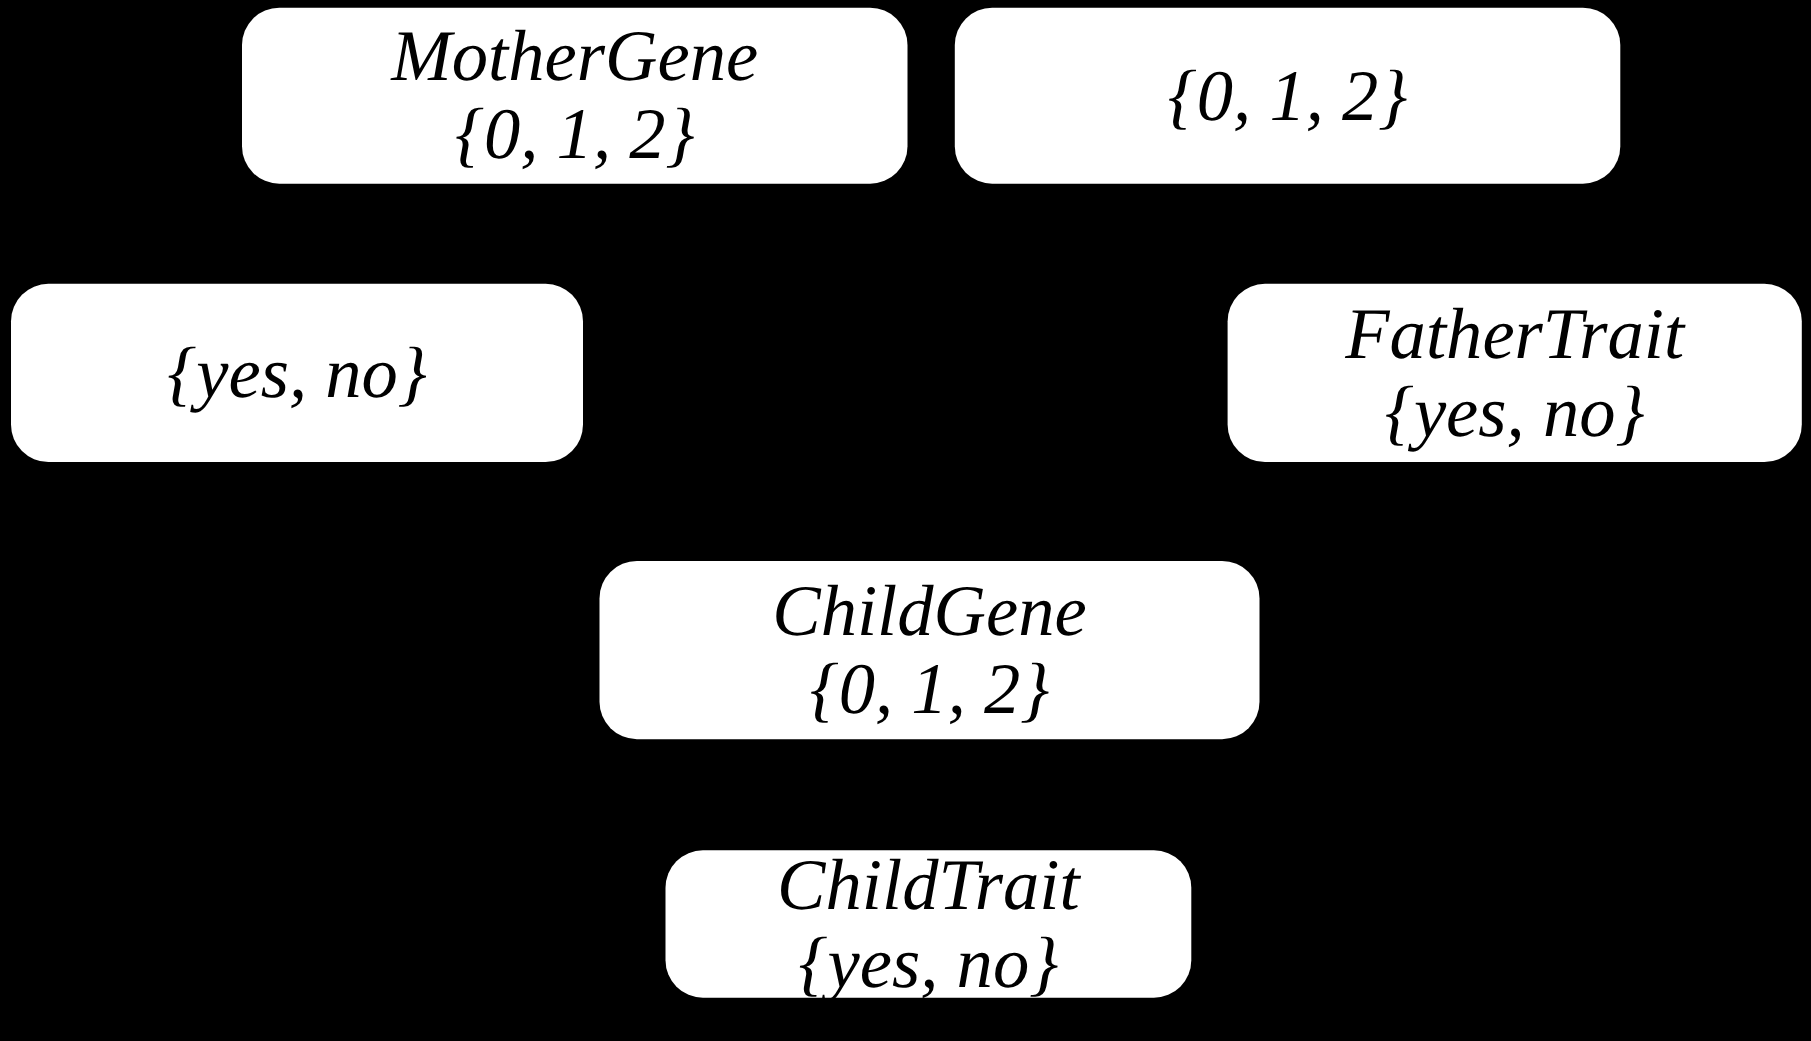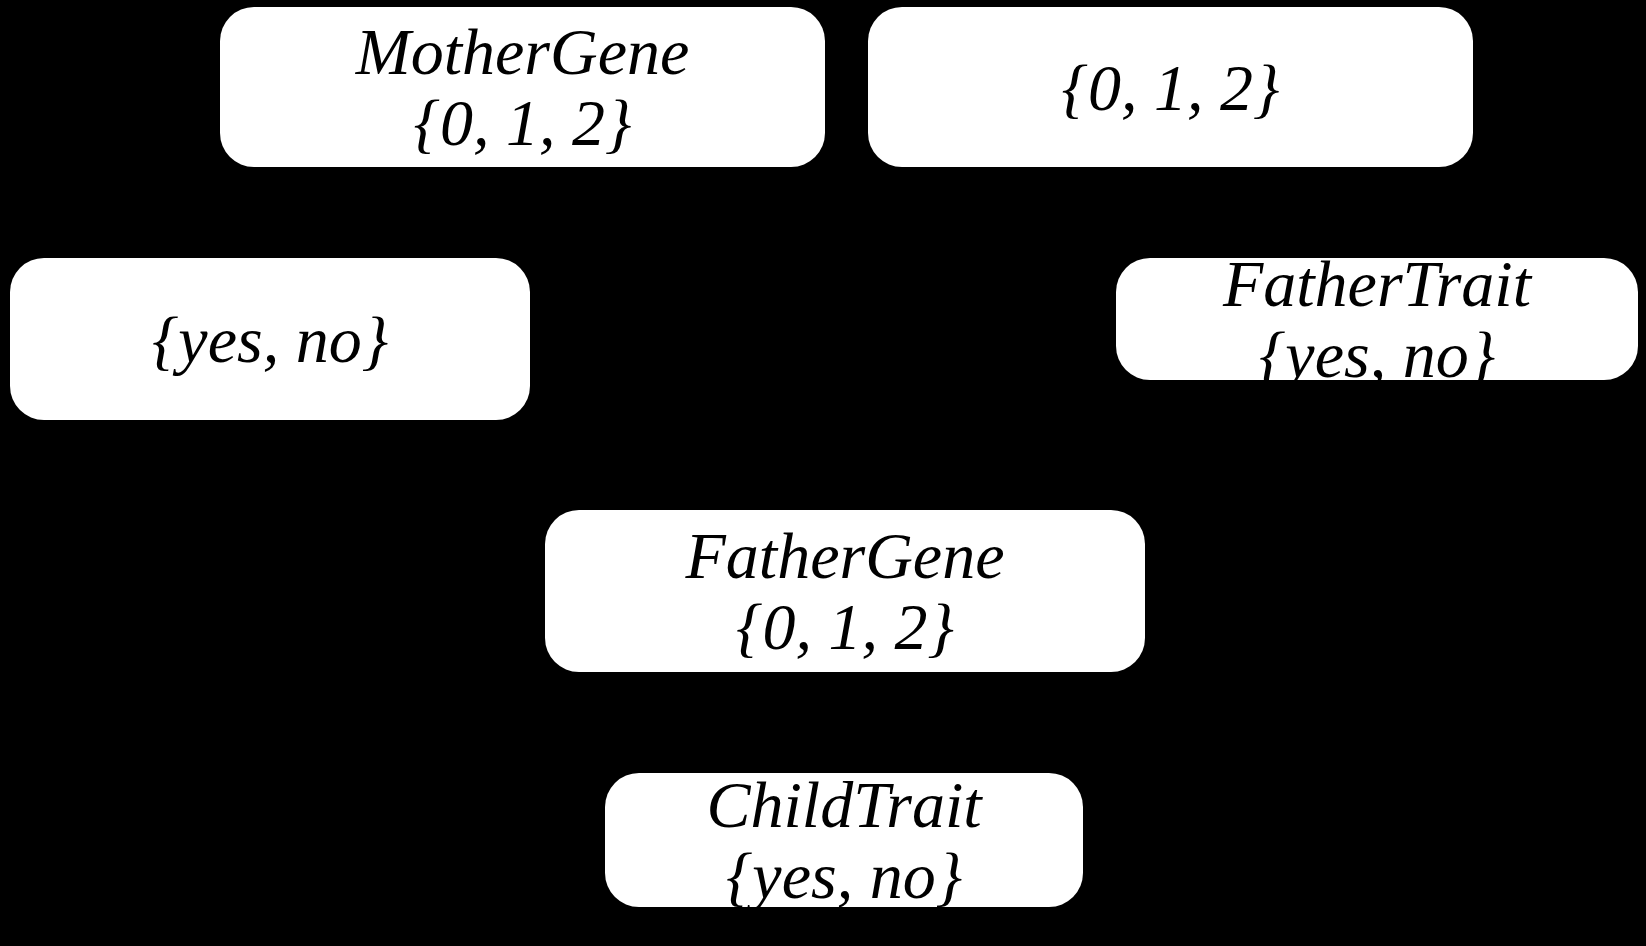--- a/index.html
+++ b/index.html
@@ -30,21 +30,21 @@
     line-height: 71px;
     letter-spacing: 0px;
   }
   .node-title, .node-domain {
     white-space: nowrap;
   }
   
   .pos-mother-gene  { left: 220px;  top: 7px;   width: 605px; height: 160px; }
   .pos-father-gene  { left: 868px;  top: 7px;   width: 605px; height: 160px; }
   .pos-mother-trait { left: 10px;   top: 258px; width: 520px; height: 162px; }
-  .pos-father-trait { left: 1116px; top: 258px; width: 522px; height: 122px; }
+  .pos-father-trait { left: 1116px; top: 258px; width: 522px; height: 162px; }
   .pos-child-gene   { left: 545px;  top: 510px; width: 600px; height: 162px; }
   .pos-child-trait  { left: 605px;  top: 773px; width: 478px; height: 134px; }
 </style>
 </head>
 <body>
 
 <div class="canvas">
 
   <div class="node pos-mother-gene">
     <div class="node-title">MotherGene</div>
@@ -58,21 +58,21 @@
   <div class="node pos-mother-trait">
     <div class="node-domain">{yes, no}</div>
   </div>
 
   <div class="node pos-father-trait">
     <div class="node-title">FatherTrait</div>
     <div class="node-domain">{yes, no}</div>
   </div>
 
   <div class="node pos-child-gene">
-    <div class="node-title">FatherGene</div>
+    <div class="node-title">ChildGene</div>
     <div class="node-domain">{0, 1, 2}</div>
   </div>
 
   <div class="node pos-child-trait">
     <div class="node-title">ChildTrait</div>
     <div class="node-domain">{yes, no}</div>
   </div>
 
 </div>
 

